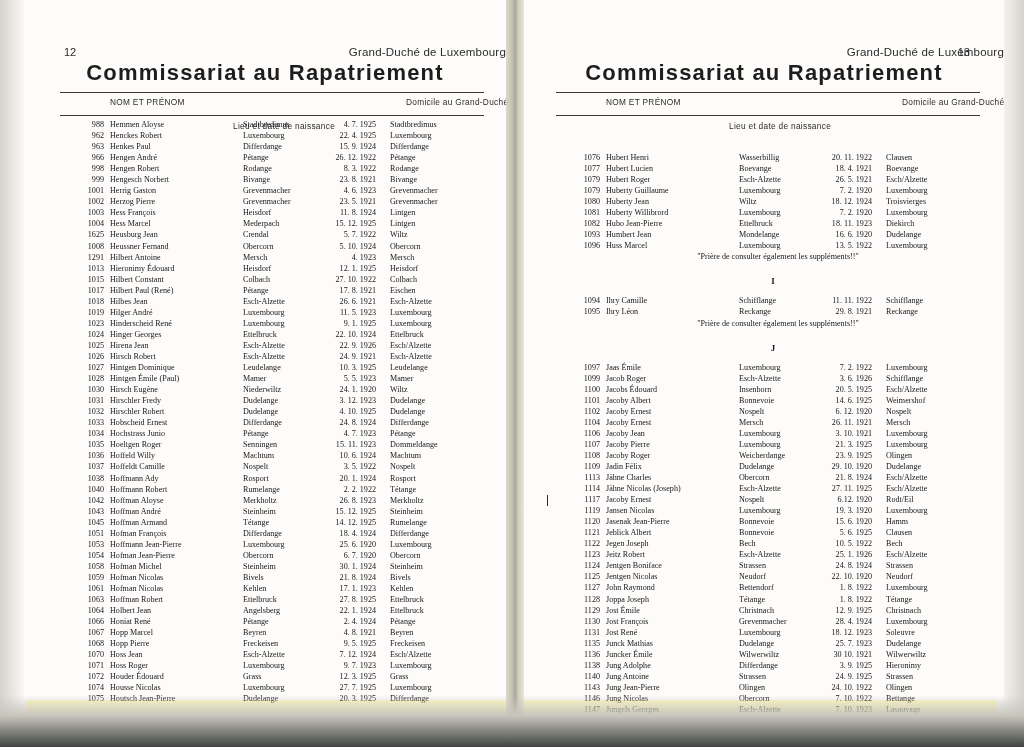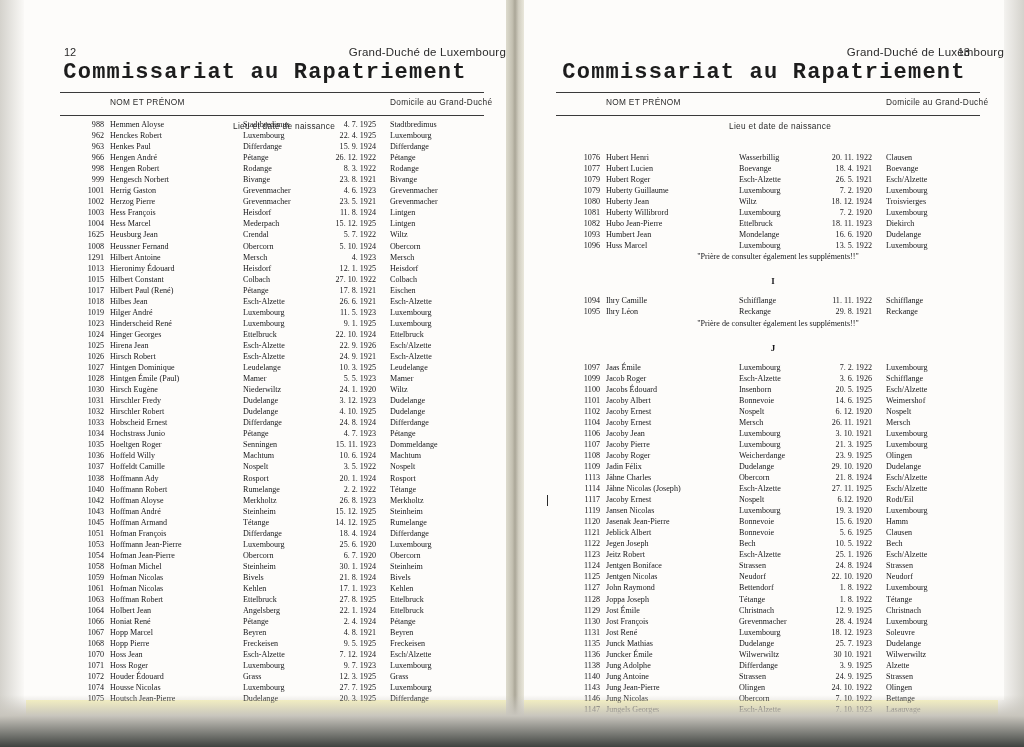--- a/index.html
+++ b/index.html
@@ -48,42 +48,42 @@
 
   .running-head{
     position:absolute;top:40px;width:100%;
     text-align:right;
     font-family:"Liberation Sans", sans-serif;
     font-size:11.5px;color:#2c2c2c;letter-spacing:.2px;margin-top:6px;
   }
   .banner{
     position:absolute;top:60px;width:100%;
     text-align:center;
-    font-family:Liberation Mono, monospace;
+    font-family:Liberation Sans, sans-serif;
     font-weight:bold;
     font-size:22px;
     letter-spacing:1.2px;
     color:#1d1d1d;
   }
 
   .table-head{
     position:absolute;left:36px;right:22px;top:92px;height:22px;
     border-top:1px solid #3a3a3a;
     border-bottom:1px solid #3a3a3a;
   }
   .page-right .table-head{left:32px;right:24px;}
   .table-head .cell{
     position:absolute;top:4px;
     font-family:"Liberation Sans", sans-serif;
     font-size:8.3px;color:#2b2b2b;letter-spacing:.3px;
     white-space:nowrap;
   }
   .th-name{left:50px;}
   .th-place{left:173px;margin-top:24px;}
-  .th-dom{left:330px;text-align:right;}
+  .th-dom{left:346px;text-align:right;}
 
   .cols{
     position:absolute;left:36px;right:22px;top:120px;
   }
   .page-right .cols{left:32px;right:24px;margin-top:33px;}
 
   .row{
     position:relative;
     height:11.05px;
     font-size:8.1px;
@@ -796,21 +796,21 @@
           <span class="name">Juncker Émile</span>
           <span class="place">Wilwerwiltz</span>
           <span class="date">30 10. 1921</span>
           <span class="dom">Wilwerwiltz</span>
         </div>
         <div class="row">
           <span class="num">1138</span>
           <span class="name">Jung Adolphe</span>
           <span class="place">Differdange</span>
           <span class="date">3.  9. 1925</span>
-          <span class="dom">Alzette</span>
+          <span class="dom">Hieronimy</span>
         </div>
         <div class="row">
           <span class="num">1140</span>
           <span class="name">Jung Antoine</span>
           <span class="place">Strassen</span>
           <span class="date">24.  9. 1925</span>
           <span class="dom">Strassen</span>
         </div>
         <div class="row">
           <span class="num">1143</span>

